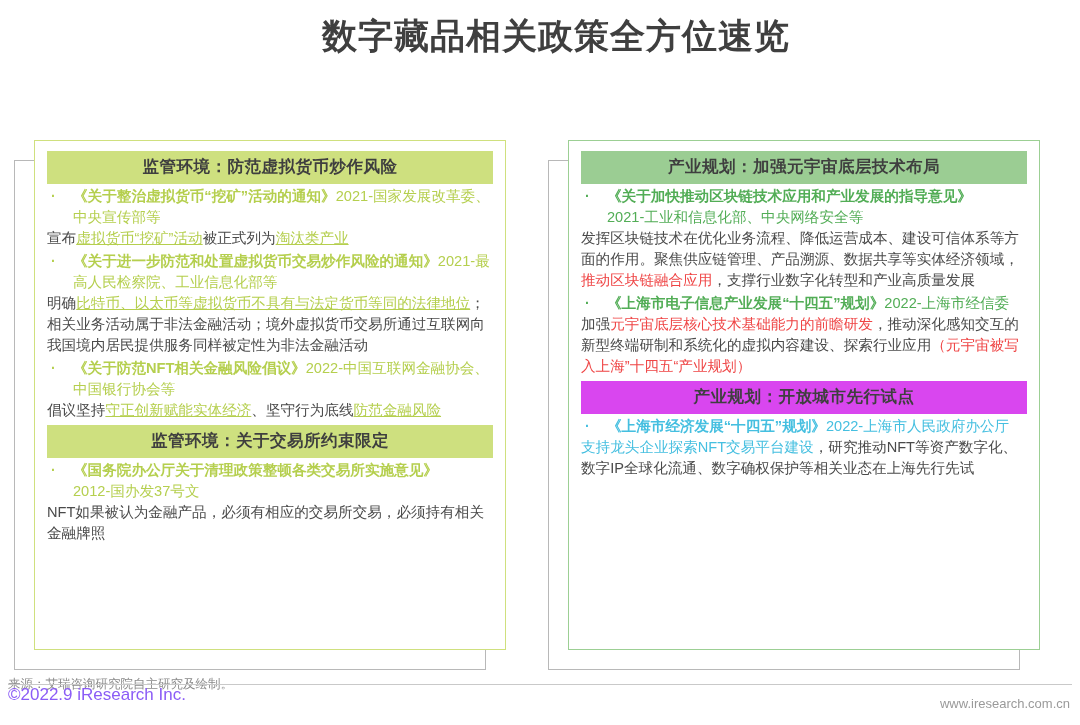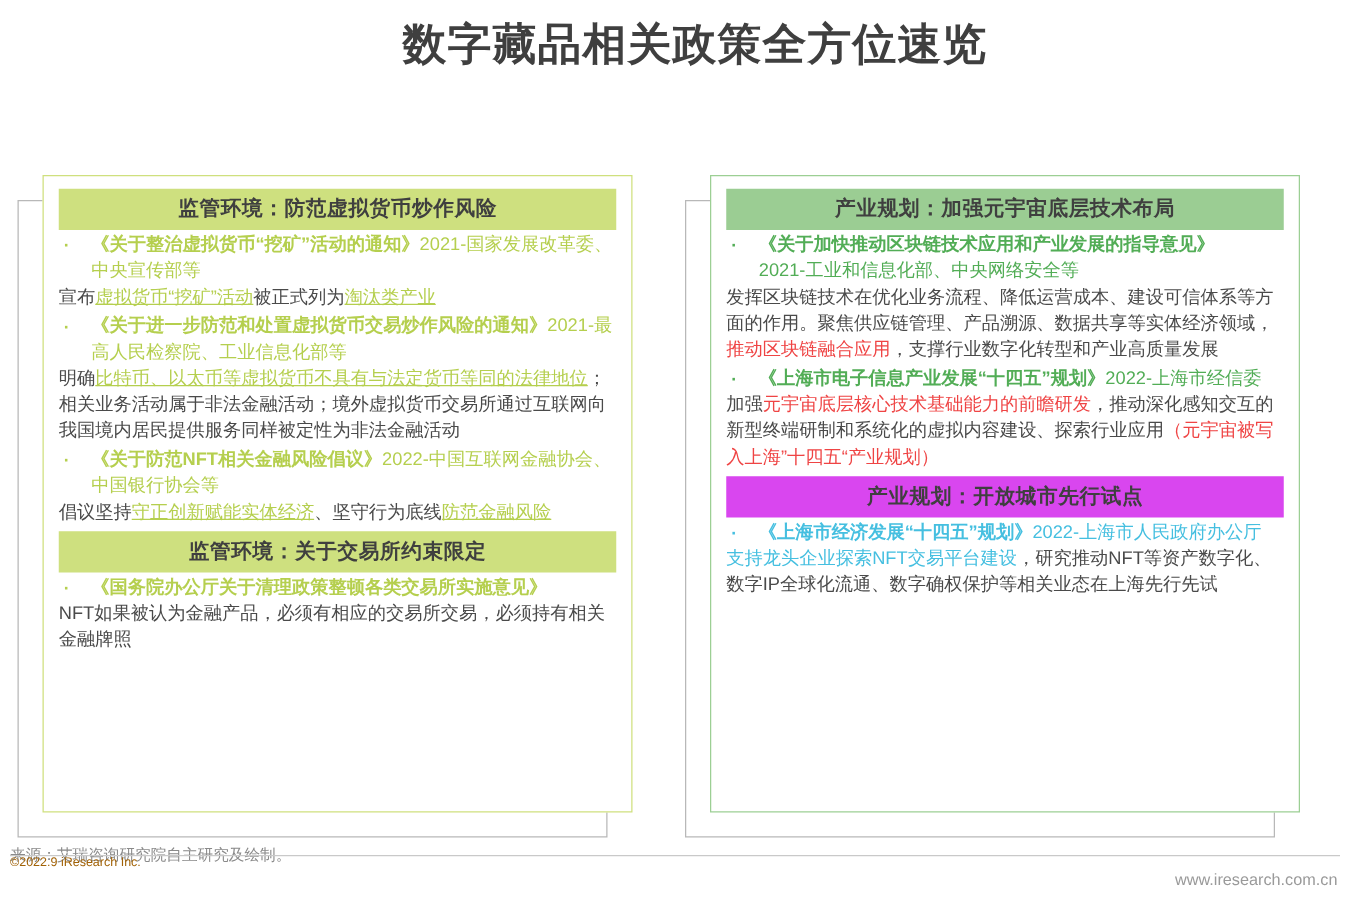--- a/index.html
+++ b/index.html
@@ -135,22 +135,22 @@
   }
   .footer-rule {
     position: absolute;
     left: 8px; top: 684px;
     width: 1064px; height: 1px;
     background: #c9c9c9;
   }
   .copyright {
     position: absolute;
     left: 8px; top: 685px;
-    font-size: 10px;
-    color: #a16207;
+    font-size: 17px;
+    color: #8b5cf6;
   }
   .website {
     position: absolute;
     right: 10px; top: 696px;
     font-size: 13px;
     color: #9a9a9a;
   }
 </style>
 </head>
 <body>
@@ -190,20 +190,21 @@
           </div>
         </div>
 
         <div class="block sec-green">
           <div class="sec-header green-light">监管环境：关于交易所约束限定</div>
 
           <div class="entry">
             <div class="entry-title">
               <span class="bullet">·</span><span>《国务院办公厅关于清理政策整顿各类交易所实施意见》</span>
             </div>
+            <div class="entry-title entry-meta" style="padding-left:26px;"><span>2012-国办发37号文</span></div>
             <div class="entry-desc"><span>NFT如果被认为金融产品，必须有相应的交易所交易，必须持有相关金融牌照</span></div>
           </div>
         </div>
 
       </div>
     </div>
 
     <div class="panel right">
       <div class="gray-frame"></div>
       <div class="content-box">

